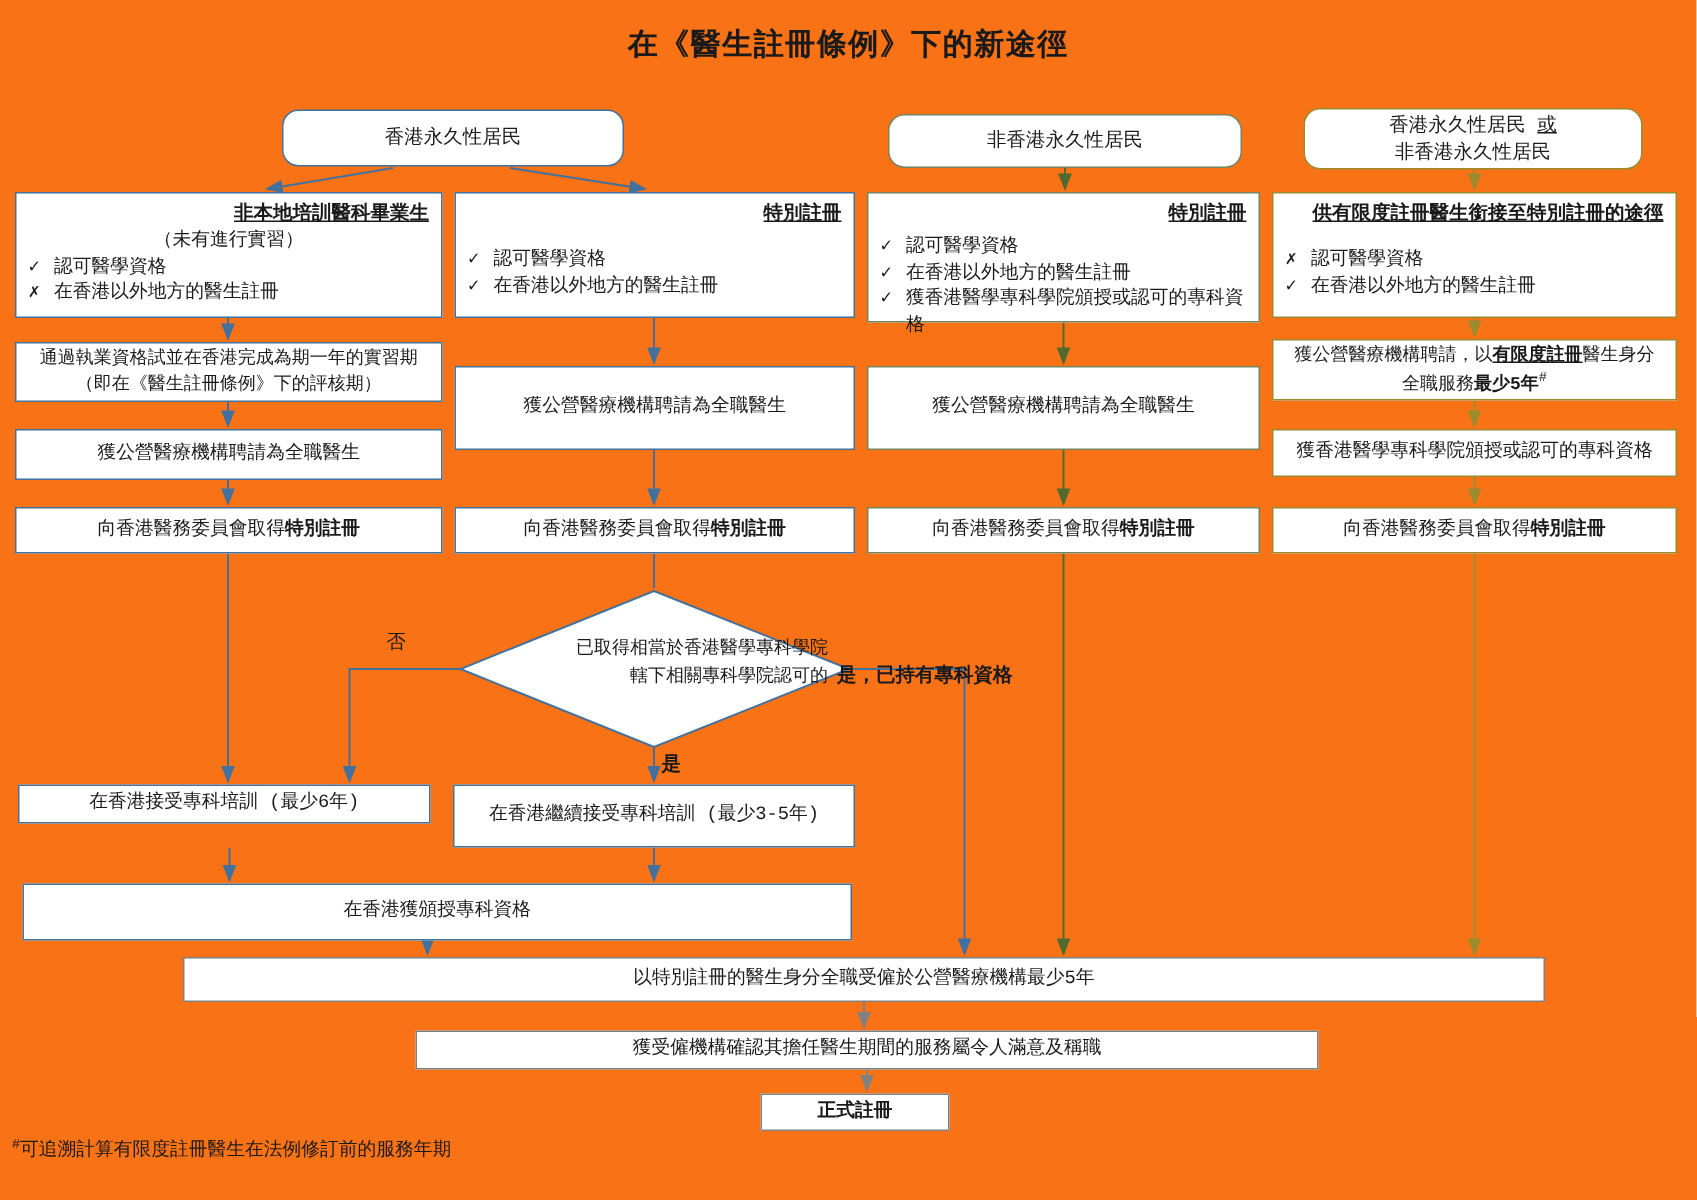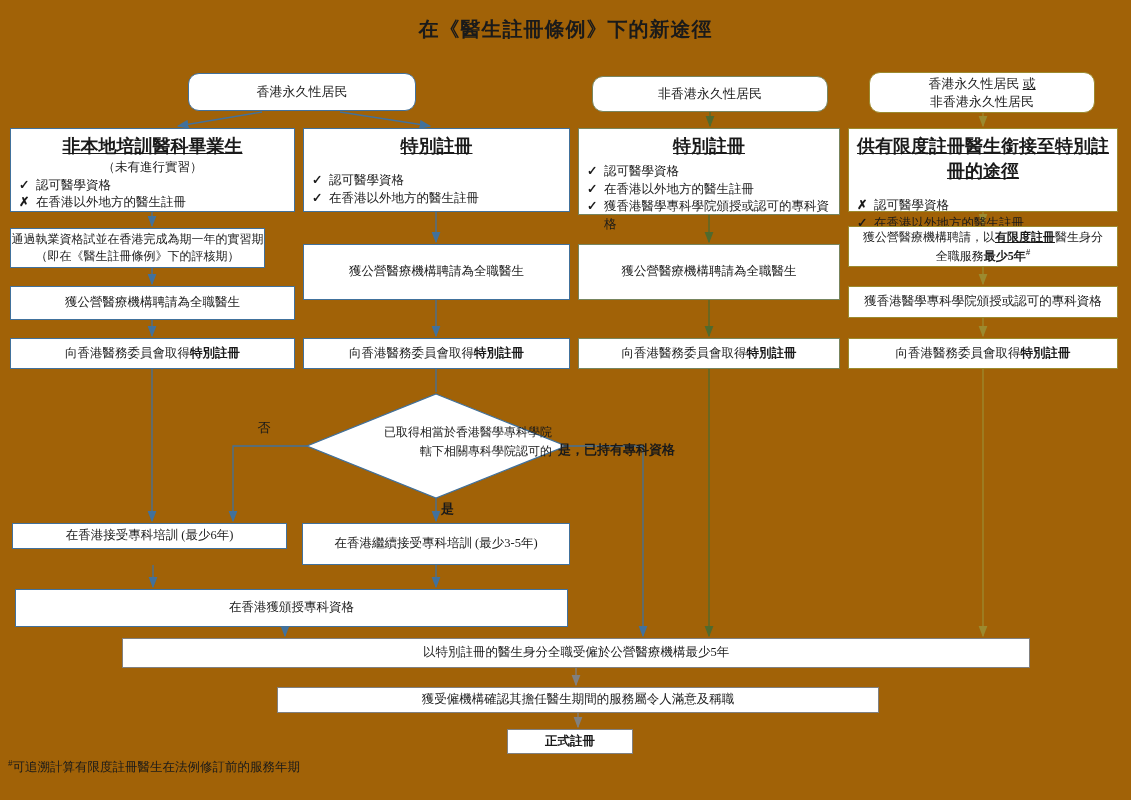--- a/index.html
+++ b/index.html
@@ -1,22 +1,22 @@
 <!DOCTYPE html>
 <html style="--blue: #41719C; --green: #77855F; --green-arrow: #4F6A2E; --olive: #9C8A2F; --gray: #808080; --text: #1A1A1A;"><head>
 <meta charset="utf-8">
 <style>
   :root{
     --blue:#41719C; --green:#77855F; --green-arrow:#4F6A2E;
     --olive:#9C8A2F; --gray:#808080; --text:#1A1A1A;
   }
   html,body{margin:0;padding:0;background:#fff;}
   .canvas{
-    position:relative;width:1131px;height:800px;background:#a16207;overflow:hidden;
-    font-family:Liberation Serif, serif;color:var(--text);
+    position:relative;width:1131px;height:800px;background:#f97316;overflow:hidden;
+    font-family:Liberation Mono, monospace;color:var(--text);
   }
   .abs{position:absolute;box-sizing:border-box;}
   svg.overlay{position:absolute;left:0;top:0;}
   .s-blue{stroke:var(--blue);}
   .s-green{stroke:var(--green-arrow);}
   .s-olive{stroke:var(--olive);}
   .s-gray{stroke:var(--gray);}
   .f-blue{fill:var(--blue);}
   .f-green{fill:var(--green-arrow);}
   .f-olive{fill:var(--olive);}
@@ -28,21 +28,21 @@
     position:absolute;box-sizing:border-box;background:#fff;
     border:1.5px solid var(--blue);
     display:flex;flex-direction:column;align-items:center;justify-content:center;
     text-align:center;font-size:12.5px;line-height:1.4;
   }
   .b-green{border-color:var(--green);border-width:1px;}
   .b-olive{border-color:var(--olive);}
   .b-gray{border-color:var(--gray);border-width:1px;}
   .hdr{border-radius:11px;font-size:13px;}
   .criteria{justify-content:flex-start;align-items:stretch;padding:5px 8px 4px 8px;text-align:left;}
-  .criteria .ttl{text-align:center;font-weight:bold;text-decoration:underline;font-size:18px;}
+  .criteria .ttl{text-align:right;font-weight:bold;text-decoration:underline;font-size:13px;}
   .criteria .sub{text-align:center;}
   .gap-top{margin-top:13px;}
   .item{display:flex;gap:5px;align-items:baseline;}
   .mark{font-weight:bold;flex:0 0 12px;}
   .bold{font-weight:bold;}
   .bu{font-weight:bold;text-decoration:underline;}
   .u{text-decoration:underline;}
   .lbl{position:absolute;font-size:13px;}
   .lbl-b{font-weight:bold;}
   .dtext{position:absolute;text-align:right;font-size:12px;line-height:1.55;}
@@ -171,21 +171,21 @@
     <div class="item gap-top">
       <span class="mark">✗</span>
       <span>認可醫學資格</span>
     </div>
     <div class="item">
       <span class="mark">✓</span>
       <span>在香港以外地方的醫生註冊</span>
     </div>
   </div>
 
-  <div class="box" style="left:10px;top:228px;width:255px;height:40px;font-size:12px;">
+  <div class="box" style="left:10px;top:228px;width:285px;height:40px;font-size:12px;">
     <div>通過執業資格試並在香港完成為期一年的實習期</div>
     <div>（即在《醫生註冊條例》下的評核期）</div>
   </div>
 
   <div class="box" style="left:303px;top:244px;width:267px;height:56px;">
     <span>獲公營醫療機構聘請為全職醫生</span>
   </div>
 
   <div class="box b-green" style="left:578px;top:244px;width:262px;height:56px;">
     <span>獲公營醫療機構聘請為全職醫生</span>

